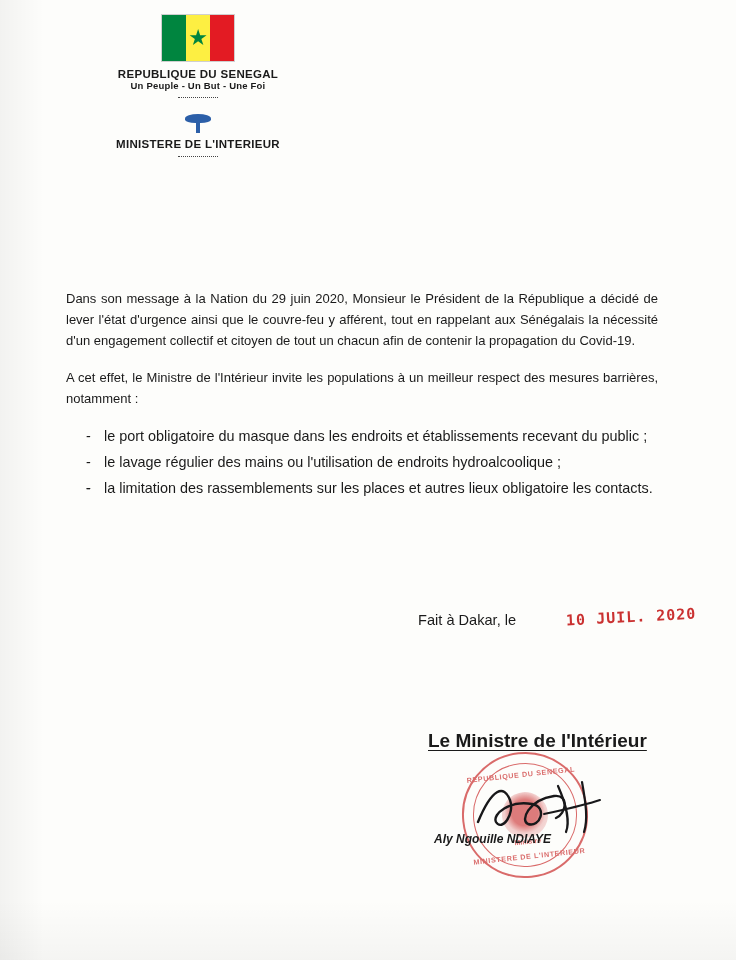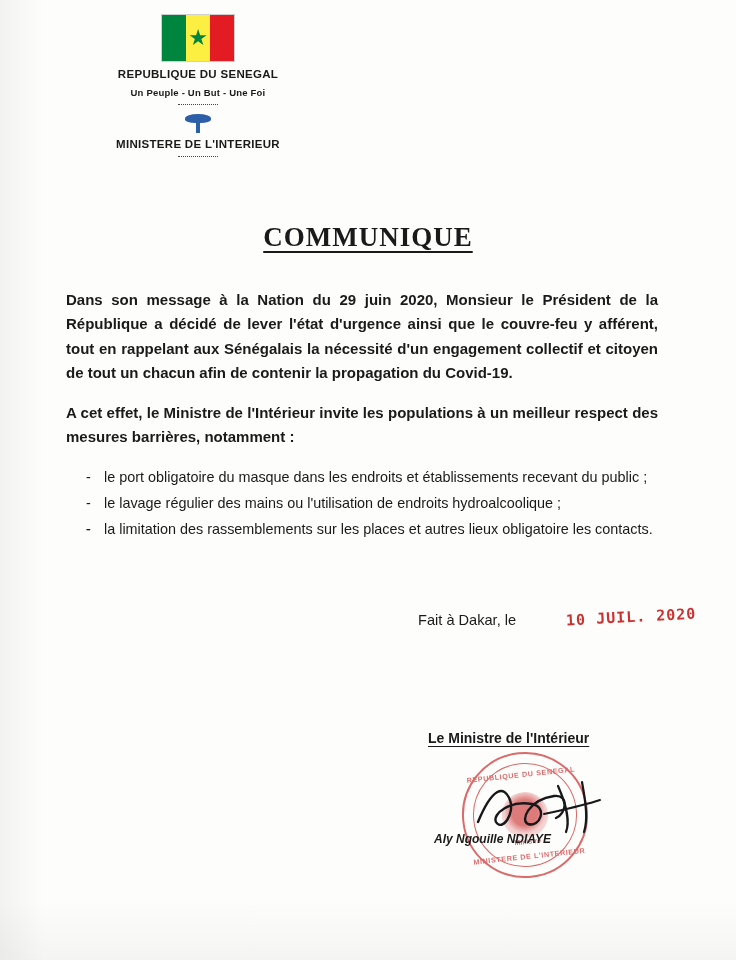--- a/index.html
+++ b/index.html
@@ -54,21 +54,21 @@
     font-size: 22px;
     line-height: 1;
   }
   .country {
     margin-top: 6px;
     font-size: 11.5px;
     font-weight: bold;
     letter-spacing: 0.3px;
   }
   .motto {
-    margin-top: 7px;
+    margin-top: 0;
     font-size: 9.5px;
     font-weight: bold;
     letter-spacing: 0.2px;
   }
   .rule-small {
     width: 40px;
     border-bottom: 1px dotted #444;
     margin: 5px auto 0 auto;
     height: 1px;
   }
@@ -121,25 +121,24 @@
   }
 
   
   .body-text {
     position: absolute;
     top: 288px;
     left: 66px;
     width: 592px;
   }
   .para {
-    font-size: 15px;
+    font-size: 13px;
     line-height: 1.62;
     text-align: justify;
     margin: 0 0 16px 0;
-    font-weight: bold;
   }
   .bullets {
     margin: 2px 0 0 0;
     padding: 0;
     list-style: none;
   }
   .bullets li {
     position: relative;
     padding-left: 38px;
     font-size: 14.4px;
@@ -171,21 +170,21 @@
     letter-spacing: 1px;
     transform: rotate(-3deg);
     opacity: 0.92;
   }
 
   
   .sig-title {
     position: absolute;
     top: 730px;
     left: 428px;
-    font-size: 14px;
+    font-size: 19px;
     font-weight: bold;
     text-decoration: underline;
     text-underline-offset: 3px;
   }
   .sig-name {
     position: absolute;
     top: 832px;
     left: 434px;
     font-size: 12px;
     font-weight: bold;
@@ -287,21 +286,20 @@
 
   <div class="ministry-block">
     <div class="baobab">
       <div class="crown"></div>
       <div class="trunk"></div>
     </div>
     <div class="ministry">MINISTERE DE L'INTERIEUR</div>
     <div class="rule-small"></div>
   </div>
 
-  <div class="doc-title">COMMUNIQUE</div>
 
   <div class="body-text">
     <p class="para">Dans son message à la Nation du 29 juin 2020, Monsieur le Président de la République a décidé de lever l'état d'urgence ainsi que le couvre-feu y afférent, tout en rappelant aux Sénégalais la nécessité d'un engagement collectif et citoyen de tout un chacun afin de contenir la propagation du Covid-19.</p>
     <p class="para">A cet effet, le Ministre de l'Intérieur invite les populations à un meilleur respect des mesures barrières, notamment :</p>
     <ul class="bullets">
       <li>
         <span class="dash">-</span>
         <span>le port obligatoire du masque dans les endroits et établissements recevant du public ;</span>
       </li>
       <li>

